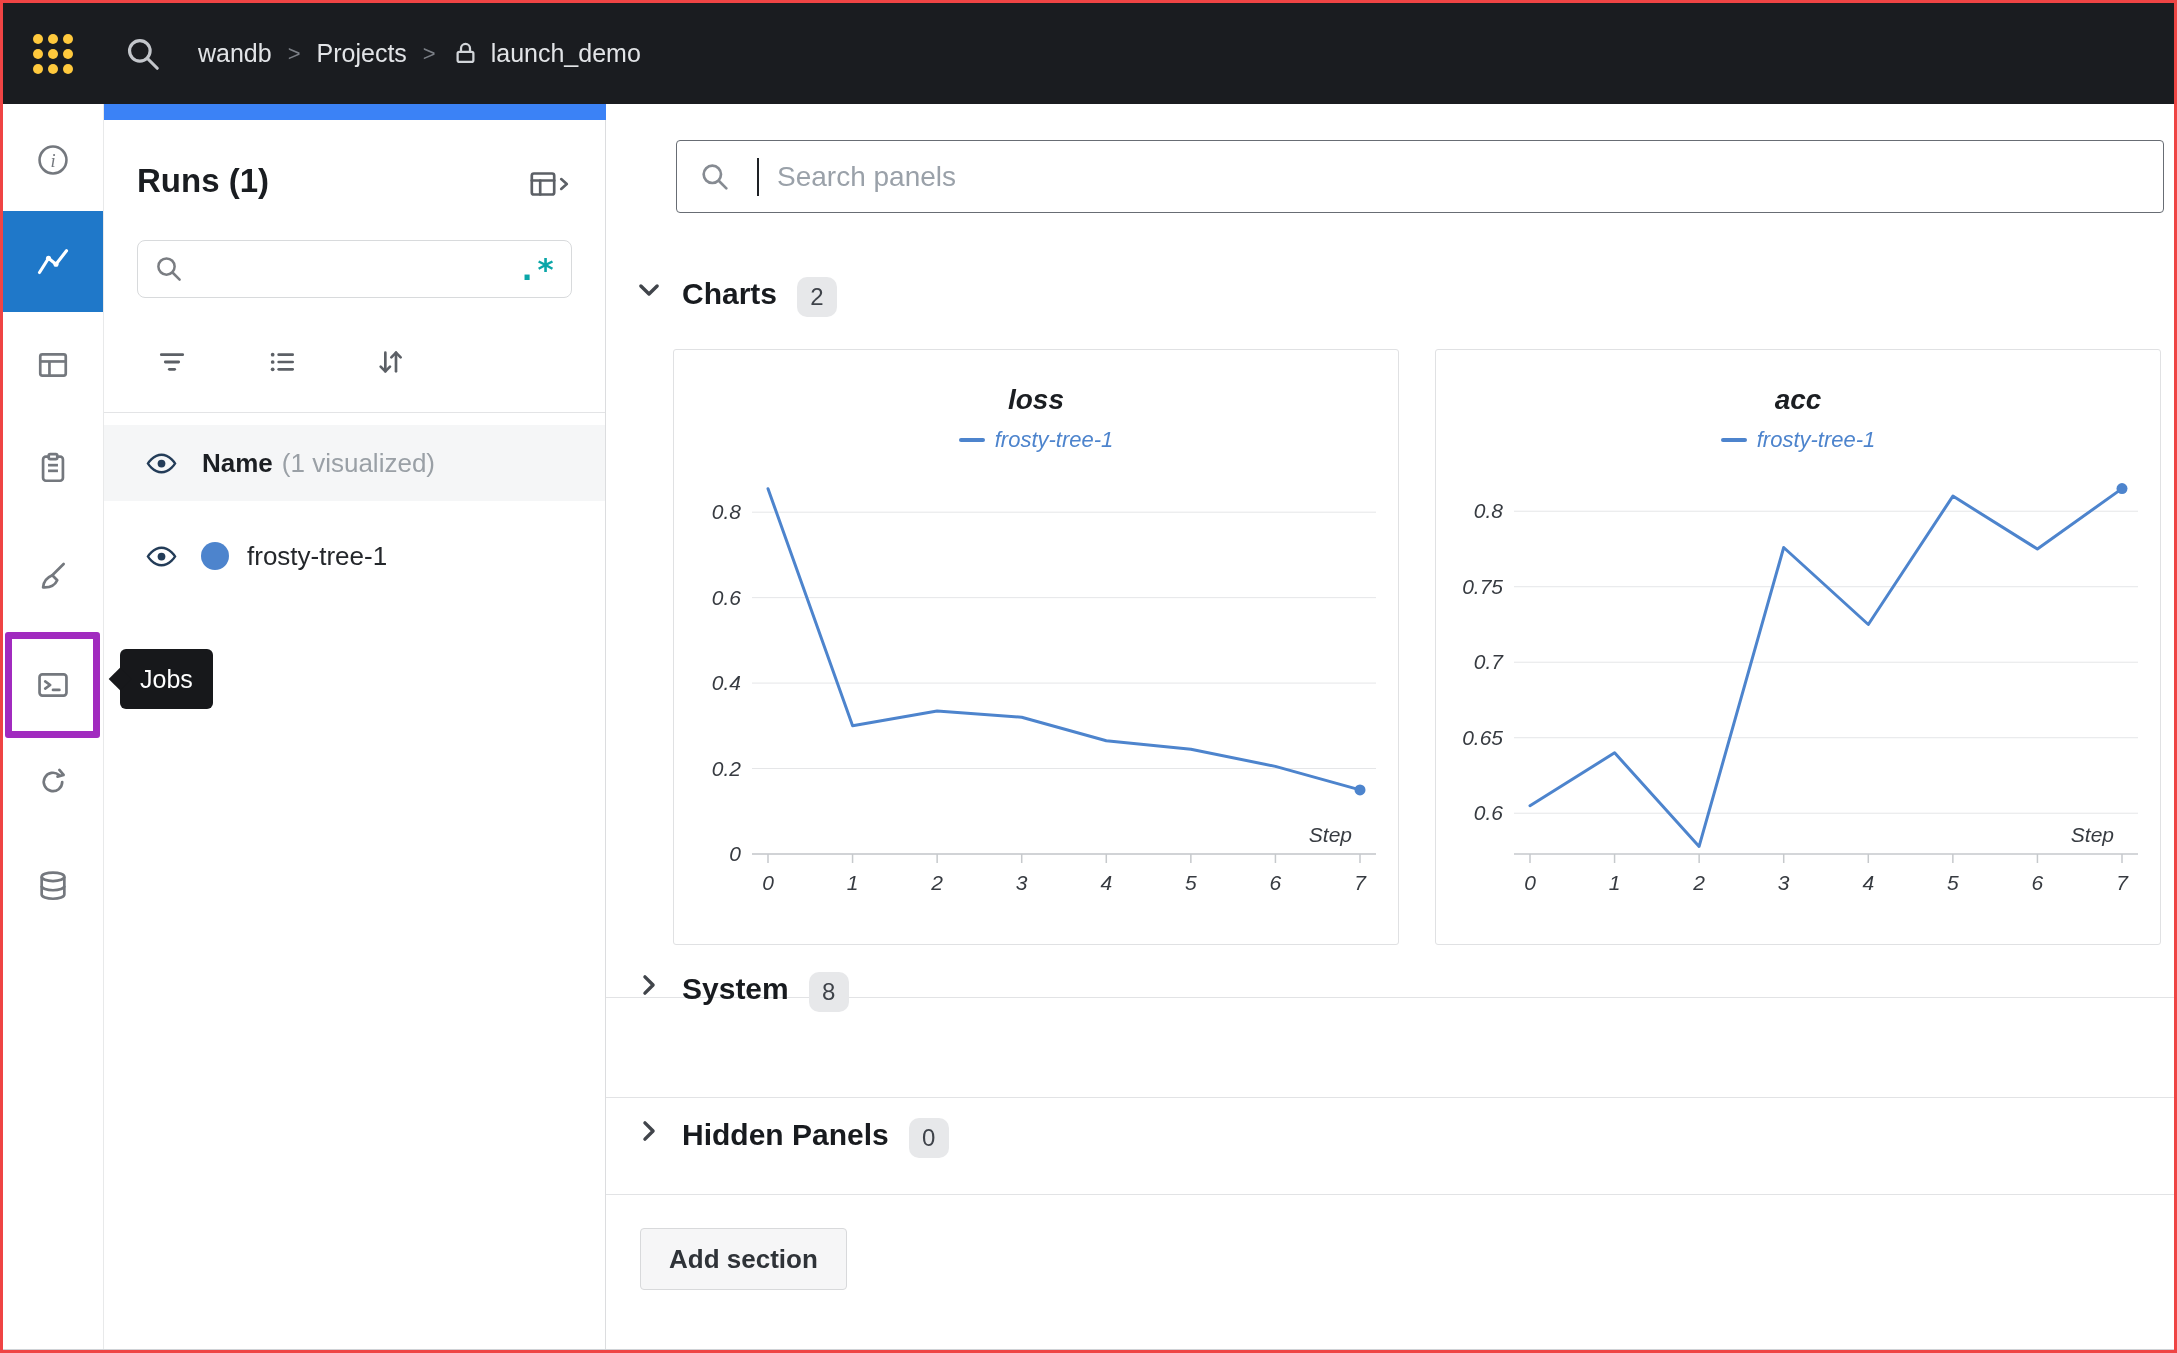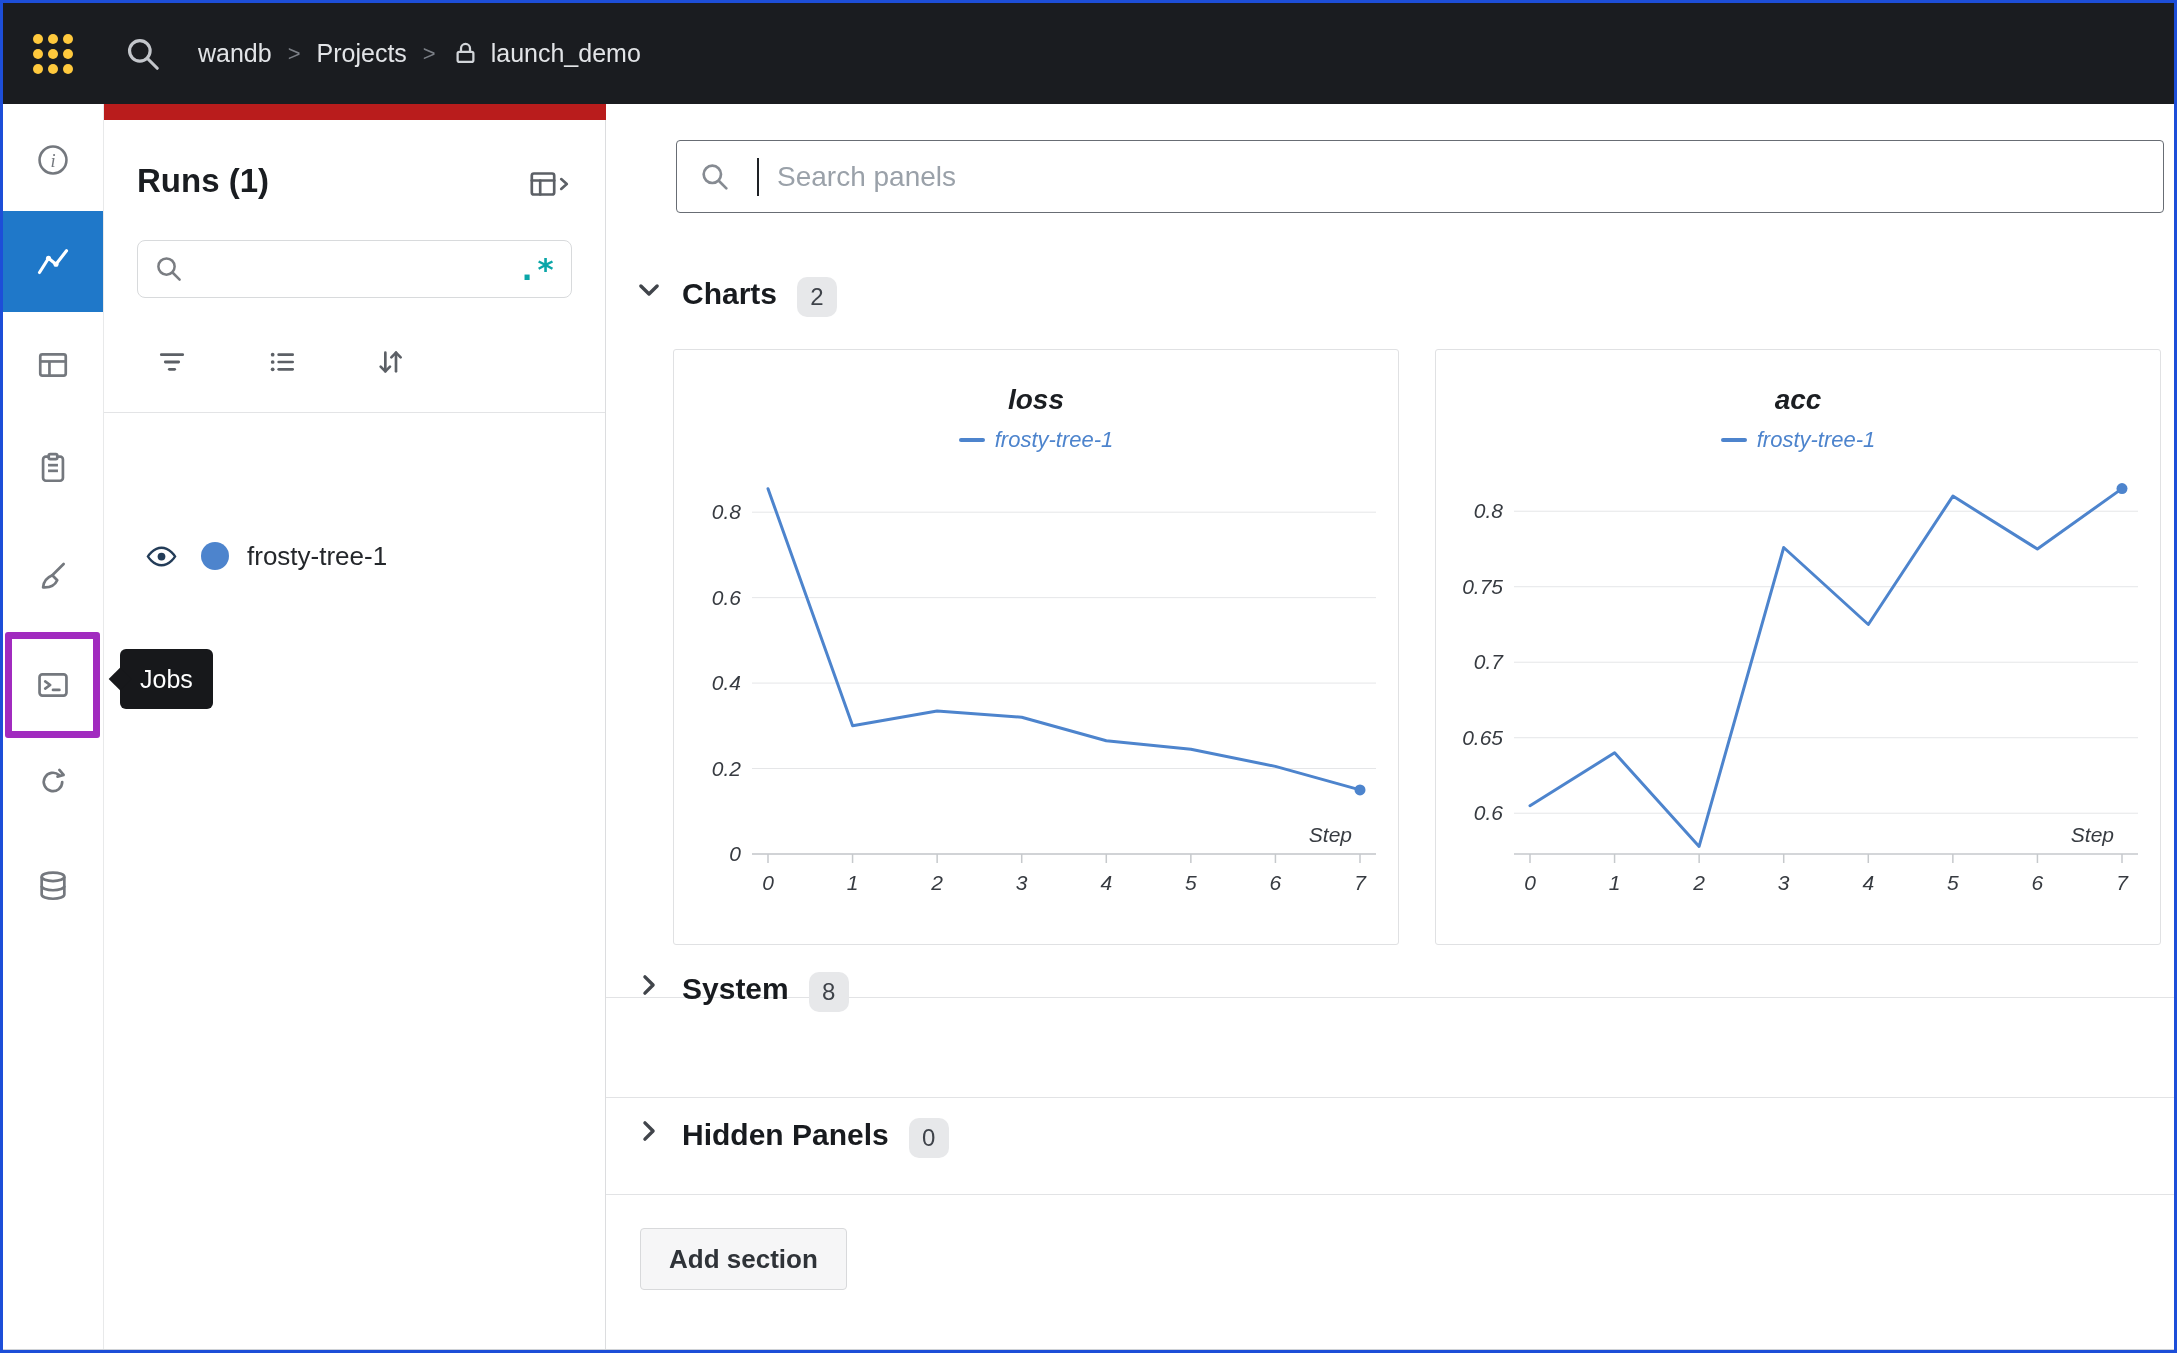--- a/index.html
+++ b/index.html
@@ -1,19 +1,19 @@
 <!DOCTYPE html>
 <html><head>
 <meta charset="utf-8">
 <style>
   * { box-sizing: border-box; margin: 0; padding: 0; }
   html,body { width: 2177px; height: 1353px; }
   body { font-family: "Liberation Sans", sans-serif; background: #fff; }
 
-  .frame { position: relative; width: 2177px; height: 1353px; border: 3px solid #1d4ed8; overflow: hidden; background: #b91c1c; }
+  .frame { position: relative; width: 2177px; height: 1353px; border: 3px solid #ef4444; overflow: hidden; background: #3b82f6; }
 
   
   .navbar { position: absolute; top: 0; left: 0; right: 0; height: 101px; background: #1a1c20; display: flex; align-items: center; }
   .logo { margin-left: 27px; width: 46px; height: 46px; flex: 0 0 auto; }
   .nav-search { margin-left: 48px; width: 38px; height: 38px; color: #c3c6cb; cursor: pointer; }
   .breadcrumb { margin-left: 36px; display: flex; align-items: center; gap: 16px; font-size: 25px; color: #e2e4e7; }
   .crumb { cursor: pointer; }
   .crumb-sep { color: #7b7f86; font-size: 22px; }
   .lock-icon { width: 27px; height: 27px; color: #d2d5d9; }
   .breadcrumb .project { display: flex; align-items: center; gap: 12px; text-align: center; }
@@ -221,20 +221,28 @@
       <div class="tbi" style="left:264px;">
         <svg viewBox="0 0 24 24" fill="none" stroke="currentColor" stroke-width="2" stroke-linecap="round" stroke-linejoin="round">
           <line x1="8.5" y1="5" x2="8.5" y2="19"></line>
             <polyline points="5,15.5 8.5,19 12,15.5"></polyline>
           <line x1="16.5" y1="19" x2="16.5" y2="5"></line>
             <polyline points="13,8.5 16.5,5 20,8.5"></polyline>
         </svg>
       </div>
     </div>
     <div class="runs-divider"></div>
+    <div class="name-row">
+      <svg class="eye" viewBox="0 0 24 24" fill="none" stroke="currentColor" stroke-width="1.9">
+        <path d="M1.5 12 s4-6.8 10.5-6.8 10.5 6.8 10.5 6.8 -4 6.8 -10.5 6.8 S1.5 12 1.5 12z"></path>
+        <circle cx="12" cy="12" r="3" fill="currentColor" stroke="none"></circle>
+      </svg>
+      <span class="name-label">Name</span>
+      <span class="name-suffix">(1 visualized)</span>
+    </div>
     <div class="run-row">
       <svg class="eye" viewBox="0 0 24 24" fill="none" stroke="currentColor" stroke-width="1.9">
         <path d="M1.5 12 s4-6.8 10.5-6.8 10.5 6.8 10.5 6.8 -4 6.8 -10.5 6.8 S1.5 12 1.5 12z"></path>
         <circle cx="12" cy="12" r="3" fill="currentColor" stroke="none"></circle>
       </svg>
       <span class="run-dot" style="background:#4d84cd;"></span>
       <span class="run-name">frosty-tree-1</span>
     </div>
   </div>
 

